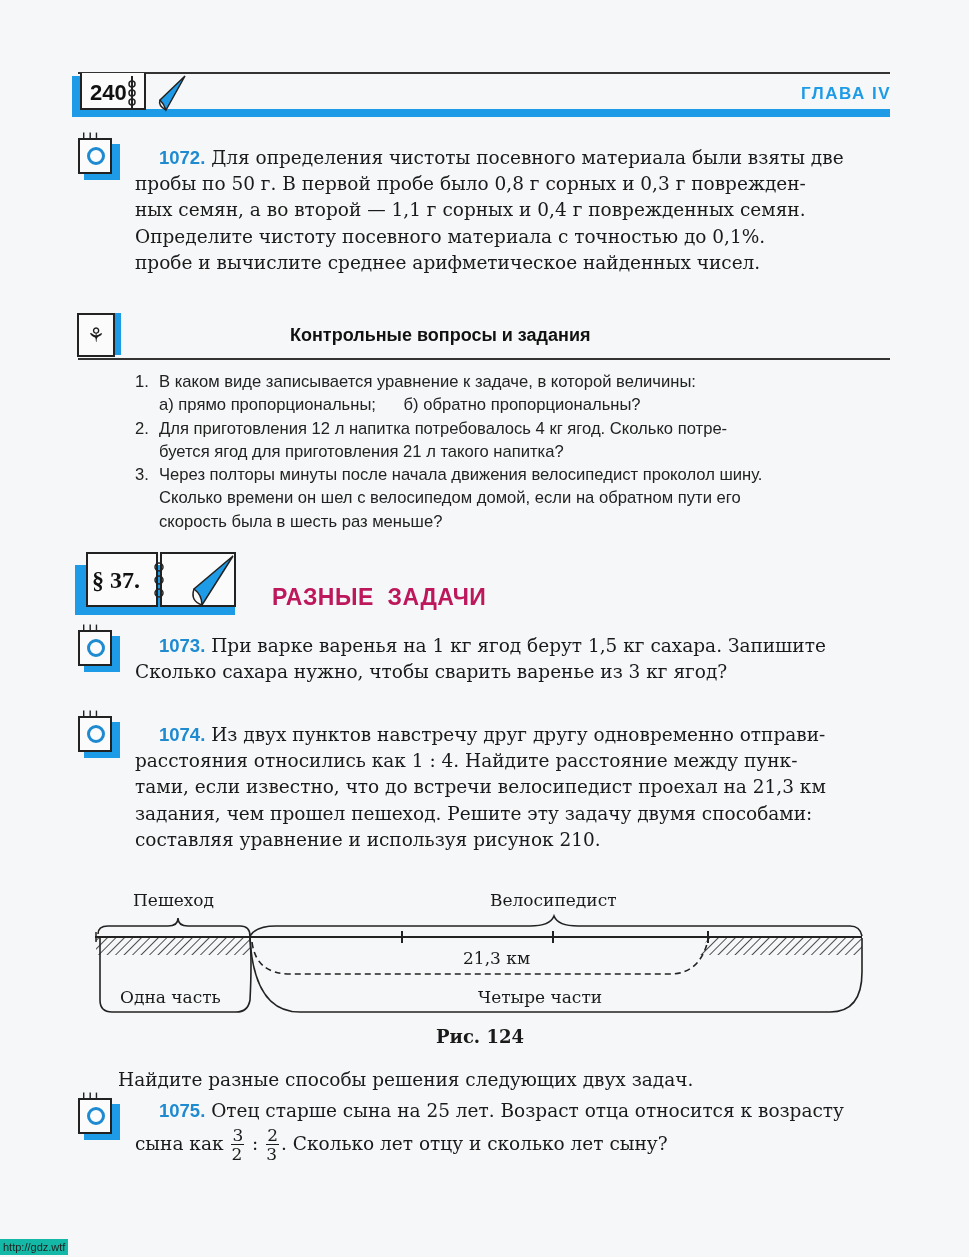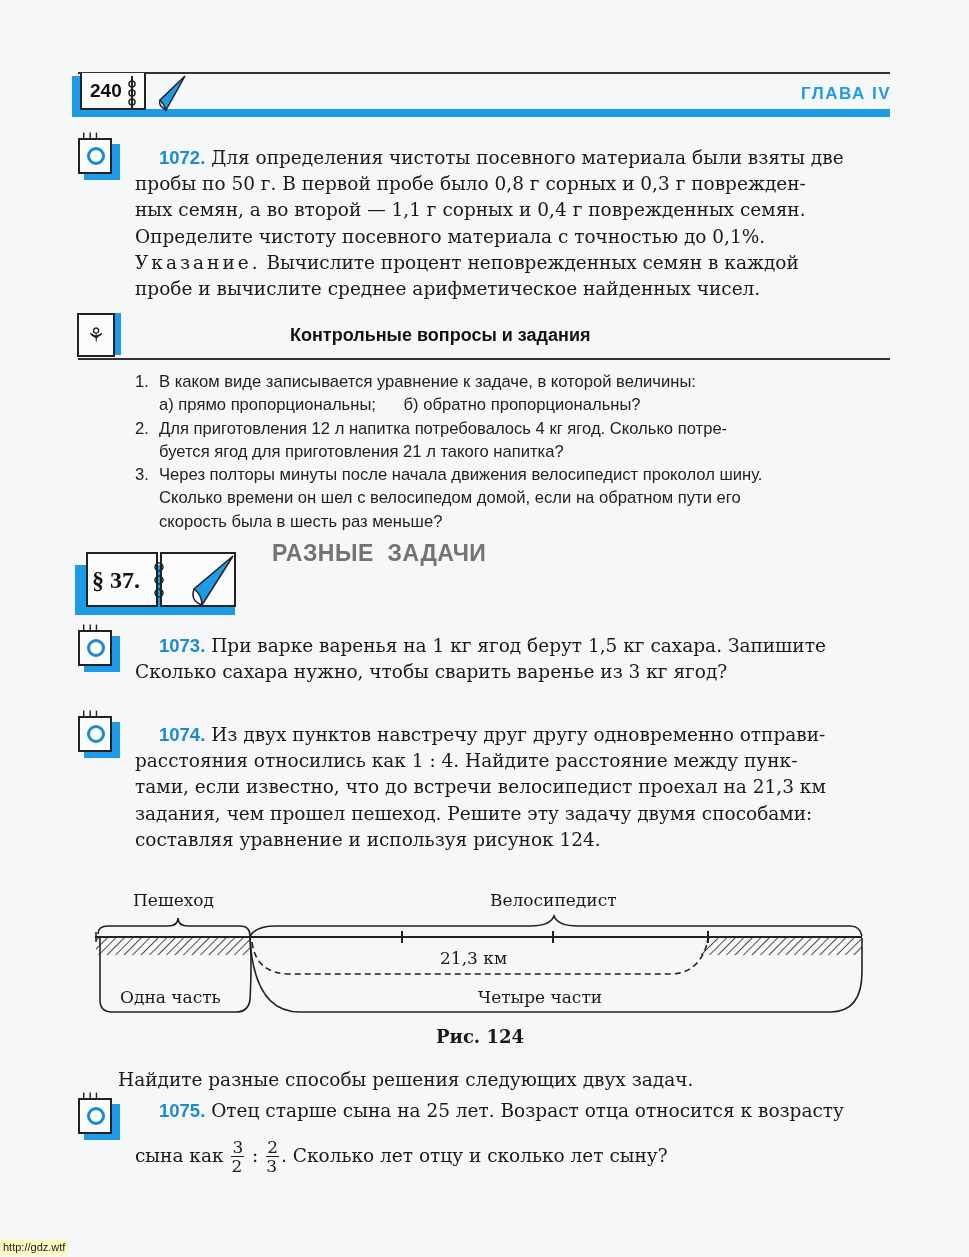--- a/index.html
+++ b/index.html
@@ -9,21 +9,21 @@
       font-family: "DejaVu Serif", "Liberation Serif", serif;
       color: #1a1a1a;
     }
     .abs { position: absolute; }
 
     
     .hdr-bar { left: 78px; top: 72px; width: 812px; height: 43px; border-top: 2px solid #333; }
     .hdr-blue { left: 72px; top: 109px; width: 818px; height: 8px; background: #1e9be6; }
     .hdr-blue-left { left: 72px; top: 76px; width: 8px; height: 40px; background: #1e9be6; }
     .hdr-box { left: 80px; top: 73px; width: 66px; height: 37px; border: 2px solid #222; border-top: none; background: #fbfbfb; box-sizing: border-box; }
-    .hdr-num { left: 90px; top: 80px; font-family: "Liberation Sans", sans-serif; font-weight: bold; font-size: 19px; color: #111; }
+    .hdr-num { left: 90px; top: 80px; font-family: "Liberation Sans", sans-serif; font-weight: bold; font-size: 22px; color: #111; }
     .hdr-chapter { right: 78px; top: 84px; font-family: "Liberation Sans", sans-serif; font-weight: bold; font-size: 17px; color: #1e9be6; letter-spacing: 1.5px; }
 
     
     .picon { width: 40px; height: 40px; }
     .picon .shadow { position: absolute; left: 6px; top: 6px; width: 36px; height: 36px; background: #1e9be6; }
     .picon .page { position: absolute; left: 0; top: 0; width: 34px; height: 36px; border: 2px solid #222; background: #fbfbfb; box-sizing: border-box; }
     .picon .ring { position: absolute; left: 9px; top: 9px; width: 12px; height: 12px; border: 3px solid #1e8ad0; border-radius: 50%; }
     .picon .spiral { position: absolute; left: 3px; top: -5px; font-family: "DejaVu Sans", sans-serif; font-size: 9px; letter-spacing: 1px; color: #222; }
 
     .ptext {
@@ -42,30 +42,30 @@
     .cq-list { left: 135px; top: 370px; width: 756px; font-family: "Liberation Sans", sans-serif; font-size: 16.6px; line-height: 23.3px; color: #222; }
     .cq-item { display: flex; }
     .cq-item .n { width: 24px; flex: none; }
     .cq-item .t { flex: 1; text-align: justify; text-align-last: left; }
 
     
     .sec-shadow { left: 75px; top: 565px; width: 160px; height: 50px; background: #1e9be6; }
     .sec-box1 { left: 86px; top: 552px; width: 72px; height: 55px; border: 2px solid #222; background: #fbfbfb; box-sizing: border-box; }
     .sec-box2 { left: 160px; top: 552px; width: 76px; height: 55px; border: 2px solid #222; background: #fbfbfb; box-sizing: border-box; }
     .sec-num { left: 92px; top: 567px; font-family: Liberation Serif, serif; font-weight: bold; font-size: 24px; color: #111; }
-    .sec-title { left: 272px; top: 540px; font-family: "Liberation Sans", sans-serif; font-weight: 900; font-size: 23px; color: #737373; letter-spacing: 0.5px; }
+    .sec-title { left: 272px; top: 584px; font-family: "Liberation Sans", sans-serif; font-weight: 900; font-size: 23px; color: #be185d; letter-spacing: 0.5px; }
 
     .figlabel { font-size: 17px; color: #1a1a1a; text-align: center; }
     .figcap { font-weight: bold; font-size: 18px; }
 
     .frac { display: inline-block; vertical-align: middle; text-align: center; line-height: 18px; margin: 0 2px; }
     .frac span { display: block; font-size: 17px; }
     .frac .top { border-bottom: 1.5px solid #1a1a1a; padding: 0 1px; }
 
-    .watermark { left: 0; top: 1239px; background: #fef9c3; font-family: "Liberation Sans", sans-serif; font-size: 11px; padding: 2px 3px; color: #222; }
+    .watermark { left: 0; top: 1239px; background: #14b8a6; font-family: "Liberation Sans", sans-serif; font-size: 11px; padding: 2px 3px; color: #222; }
   </style>
 </head>
 <body>
 
 <div class="abs hdr-blue"></div>
 <div class="abs hdr-blue-left"></div>
 <div class="abs hdr-bar"></div>
 <div class="abs hdr-box"></div>
 <div class="abs hdr-num">240</div>
 <svg class="abs" style="left:128px;top:74px" width="60" height="38">
@@ -82,21 +82,20 @@
   <div class="shadow"></div>
     <div class="page"></div>
     <div class="ring"></div>
   <div class="spiral">╹╹╹</div>
 </div>
 <div class="abs ptext" style="left:135px;top:145px;width:756px">
   <div><span class="pnum">1072.</span> <span>Для определения чистоты посевного материала были взяты две</span></div>
   <div>пробы по 50 г. В первой пробе было 0,8 г сорных и 0,3 г поврежден-</div>
   <div>ных семян, а во второй — 1,1 г сорных и 0,4 г поврежденных семян.</div>
   <div>Определите чистоту посевного материала с точностью до 0,1%.</div>
-  <div><span class="spaced">Указание.</span> <span>Вычислите процент неповрежденных семян в каждой</span></div>
   <div>пробе и вычислите среднее арифметическое найденных чисел.</div>
 </div>
 
 <div class="abs cq-icon">
   <div class="shadow"></div>
   <div class="page">⚘</div>
 </div>
 <div class="abs cq-line"></div>
 <div class="abs cq-title">Контрольные вопросы и задания</div>
 <div class="abs cq-list">
@@ -152,21 +151,21 @@
   <div class="shadow"></div>
     <div class="page"></div>
     <div class="ring"></div>
   <div class="spiral">╹╹╹</div>
 </div>
 <div class="abs ptext" style="left:135px;top:722px;width:756px">
   <div><span class="pnum">1074.</span> <span>Из двух пунктов навстречу друг другу одновременно отправи-</span></div>
   <div>расстояния относились как 1 : 4. Найдите расстояние между пунк-</div>
   <div>тами, если известно, что до встречи велосипедист проехал на 21,3 км</div>
   <div>задания, чем прошел пешеход. Решите эту задачу двумя способами:</div>
-  <div>составляя уравнение и используя рисунок 124.</div>
+  <div>составляя уравнение и используя рисунок 210.</div>
 </div>
 
 <div class="abs figlabel" style="left:133px;top:890px">Пешеход</div>
 <div class="abs figlabel" style="left:490px;top:890px">Велосипедист</div>
 <svg class="abs" style="left:90px;top:912px" width="780" height="112">
   <defs>
     <pattern id="hatch" width="6" height="6" patternUnits="userSpaceOnUse" patternTransform="rotate(45)">
       <line x1="0" y1="0" x2="0" y2="6" stroke="#222" stroke-width="1.6"></line>
     </pattern>
   </defs>
@@ -184,35 +183,35 @@
   <rect x="6" y="26" width="154" height="17" fill="url(#hatch)"></rect>
 
   <path d="M618 26 L772 26 L772 43 L608 43 Q614 34 618 26 Z" fill="url(#hatch)"></path>
 
   <path d="M10 26 L10 88 Q10 100 22 100 L146 100 Q158 100 160 88 Q162 50 160 26" fill="none" stroke="#222" stroke-width="1.6"></path>
 
   <path d="M162 30 Q166 62 200 62 L580 62 Q610 62 618 28" fill="none" stroke="#222" stroke-width="1.6" stroke-dasharray="6,4"></path>
 
   <path d="M160 26 Q164 100 210 100 L740 100 Q772 100 772 60 L772 26" fill="none" stroke="#222" stroke-width="1.6"></path>
 </svg>
-<div class="abs figlabel" style="left:440px;top:948px">21,3 км</div>
+<div class="abs figlabel" style="left:463px;top:948px">21,3 км</div>
 <div class="abs figlabel" style="left:120px;top:987px">Одна часть</div>
 <div class="abs figlabel" style="left:478px;top:987px">Четыре части</div>
 <div class="abs figcap" style="left:436px;top:1026px">Рис. 124</div>
 
 <div class="abs ptext" style="left:118px;top:1067px">Найдите разные способы решения следующих двух задач.</div>
 <div class="abs picon" style="left:78px;top:1098px">
   <div class="shadow"></div>
     <div class="page"></div>
     <div class="ring"></div>
   <div class="spiral">╹╹╹</div>
 </div>
 <div class="abs ptext" style="left:135px;top:1098px;width:756px">
   <div><span class="pnum">1075.</span> <span>Отец старше сына на 25 лет. Возраст отца относится к возрасту</span></div>
-  <div style="margin-top:14px">
+  <div style="margin-top:2px">
     <span>сына как</span>
     <span class="frac"><span class="top">3</span><span>2</span></span>
     <span>:</span>
     <span class="frac"><span class="top">2</span><span>3</span></span><span>. Сколько лет отцу и сколько лет сыну?</span>
   </div>
 </div>
 
 <a class="abs watermark">http://gdz.wtf</a>
 
 </body></html>

